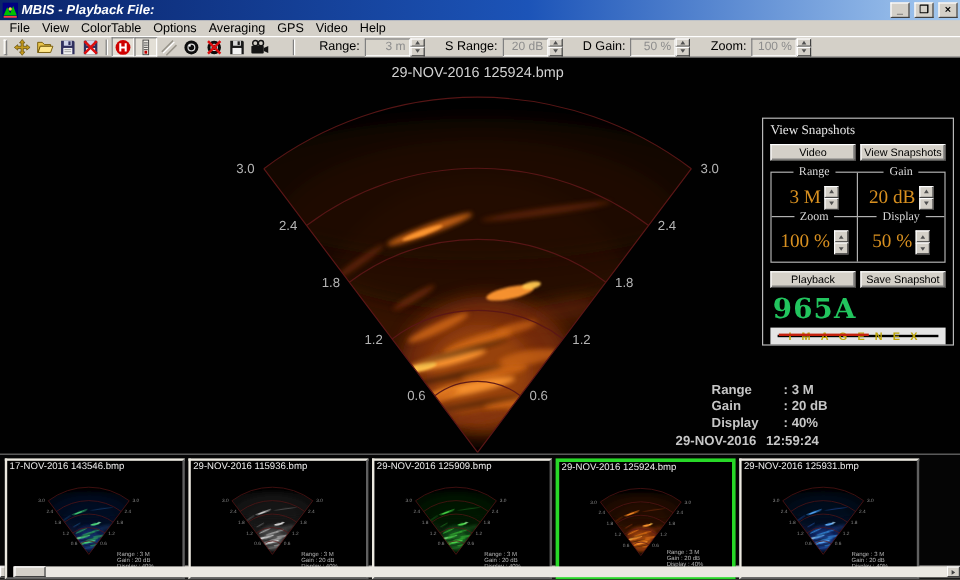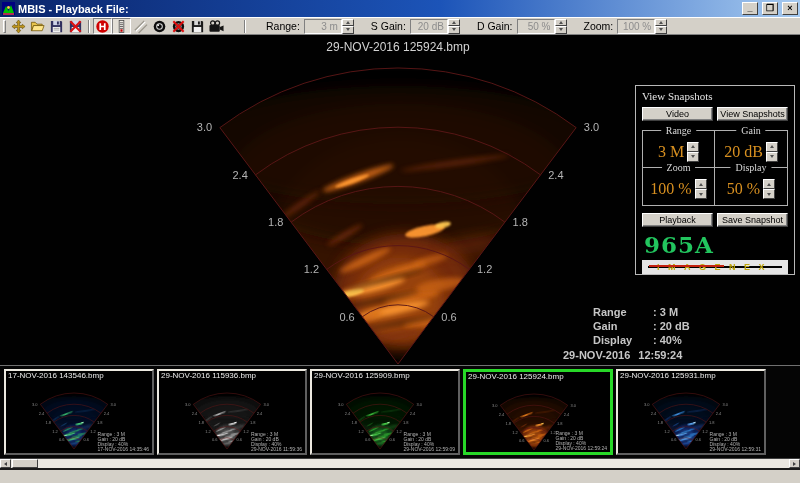--- a/index.html
+++ b/index.html
@@ -4,21 +4,21 @@
 <style>
   * { box-sizing: border-box; margin: 0; padding: 0; }
   html,body { width:800px; height:483px; background:#000; }
   body { font-family:"Liberation Sans", sans-serif; }
   .window { width:800px; height:483px; background:#d4d0c8; position:relative; overflow:hidden; }
 
   
   .titlebar { height:17px; background:linear-gradient(90deg,#0a246a 0%,#1c54b8 55%,#a6caf0 100%);
     display:flex; align-items:center; padding:0 2px; gap:3px; }
   .app-icon { width:13px; height:13px; flex:0 0 auto; }
-  .title-text { color:#fff; font-weight:bold; font-size:11px; flex:1; white-space:nowrap; }
+  .title-text { color:#fff; font-weight:bold; font-size:11px; flex:1; white-space:nowrap;font-style:italic; }
   .win-btn { width:16px; height:13px; background:#d4d0c8; border:1px solid; border-color:#fff #404040 #404040 #fff;
     font-size:9px; line-height:10px; text-align:center; font-weight:bold; color:#000; margin-left:1px; }
 
   
   .menubar { height:13px; display:flex; align-items:center; background:#d4d0c8; padding-left:3px; }
   .menu-item { font-size:10.5px; padding:0 5px; color:#000; }
 
   
   .toolbar { height:18px; display:flex; align-items:center; background:#d4d0c8;
     border-top:1px solid #fff; border-bottom:1px solid #808080; padding-left:2px; }
@@ -61,21 +61,21 @@
   .spinner.big { height:20px; width:12px; }
   .model { font-family:"DejaVu Serif", serif; font-weight:bold; font-size:23px; color:#22c55e; margin:4px 0 2px 2px; letter-spacing:1px; }
   .brand-bar { position:relative; border:6px solid #e5e5e5; height:14px; display:flex; align-items:center; }
   .brand-text { color:#bfa60a; font-size:9px; font-weight:bold; letter-spacing:8.5px; padding-left:9px; white-space:nowrap;
     font-family:"Liberation Sans", sans-serif; }
   .brand-underline { position:absolute; left:1px; bottom:1px; width:56%; height:2px; background:#c42310; }
 
   
   .thumbstrip { height:93px; background:#050505; border-top:1px solid #707070; display:flex; align-items:flex-start;
     padding:3px 0 0 4px; gap:3px; }
-  .thumb { position:relative; width:150px; height:86px; background:#000; border:2px solid; border-color:#ece9e0 #606060 #606060 #ece9e0; flex:0 0 auto; overflow:hidden; }
+  .thumb { position:relative; width:150px; height:101px; background:#000; border:2px solid; border-color:#ece9e0 #606060 #606060 #ece9e0; flex:0 0 auto; overflow:hidden; }
   .thumb.selected { border:3px solid #28d828; }
   .thumb-name { position:absolute; top:0; left:2px; font-size:8px; color:#ececec; white-space:nowrap; }
   .thumb-fan { position:absolute; top:8px; left:0; }
   .thumb-status { position:absolute; right:3px; bottom:1px; font-size:5px; line-height:5px; color:#b4b4b4; }
   .thumb-status div { white-space:nowrap; }
 
   
   .scrollbar { height:10px; background:#d4d0c8; display:flex; border-top:1px solid #404040; }
   .sb-btn { width:11px; background:#d4d0c8; border:1px solid; border-color:#fff #404040 #404040 #fff;
     display:flex; align-items:center; justify-content:center; flex:0 0 auto; }
@@ -97,20 +97,30 @@
       <path d="M1 11 L4 4 L6.5 9 L9 3 L12 11 Z" fill="#00c000"></path>
       <path d="M1 12 H12" stroke="#ff4040" stroke-width="1.4"></path>
       <circle cx="6.5" cy="5.5" r="1.4" fill="#ffd040"></circle>
     </svg>
     <div class="title-text">MBIS - Playback File:</div>
     <div class="win-btn">_</div>
     <div class="win-btn">❒</div>
     <div class="win-btn">×</div>
   </div>
 
+  <div class="menubar">
+    <span class="menu-item">File</span>
+    <span class="menu-item">View</span>
+    <span class="menu-item">ColorTable</span>
+    <span class="menu-item">Options</span>
+    <span class="menu-item">Averaging</span>
+    <span class="menu-item">GPS</span>
+    <span class="menu-item">Video</span>
+    <span class="menu-item">Help</span>
+  </div>
 
   <div class="toolbar">
     <div class="grip"></div>
 
     <div class="tb-btn">
       <svg width="15" height="15" viewBox="0 0 16 16">
         <path d="M8 1 L10.4 4 H9 V7 H12 V5.6 L15 8 L12 10.4 V9 H9 V12 H10.4 L8 15 L5.6 12 H7 V9 H4 V10.4 L1 8 L4 5.6 V7 H7 V4 H5.6 Z" fill="#c49a1e" stroke="#5c4600" stroke-width="0.6"></path>
       </svg>
     </div>
     <div class="tb-btn">
@@ -197,21 +207,21 @@
       <div class="spinner">
         <div class="spin">
             <div class="tri-up"></div>
           </div>
         <div class="spin">
             <div class="tri-dn"></div>
           </div>
       </div>
     </div>
     <div class="tb-field">
-      <span class="lbl">S Gain:</span>
+      <span class="lbl">S Range:</span>
       <div class="tb-input">20 dB</div>
       <div class="spinner">
         <div class="spin">
             <div class="tri-up"></div>
           </div>
         <div class="spin">
             <div class="tri-dn"></div>
           </div>
       </div>
     </div>

